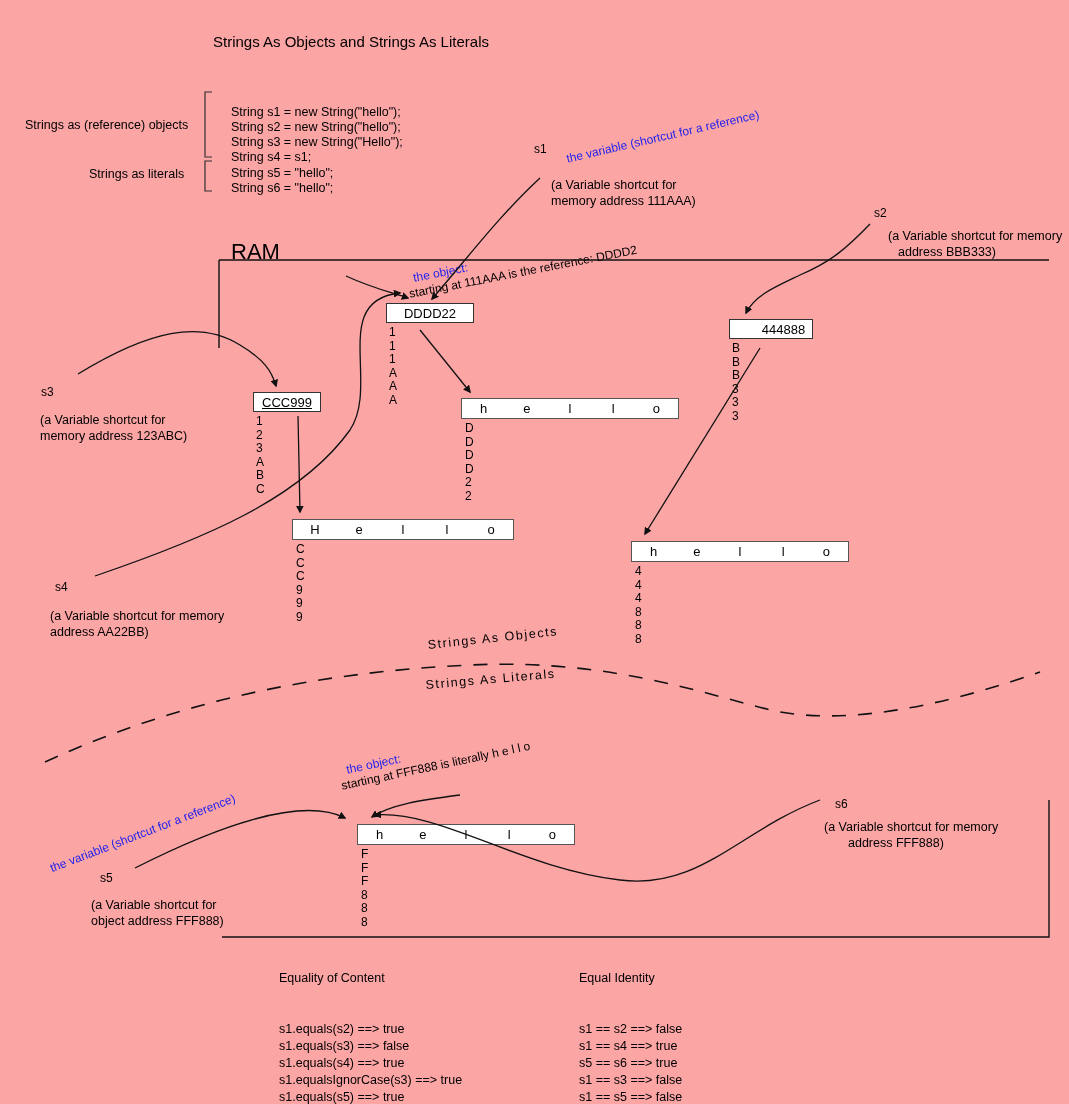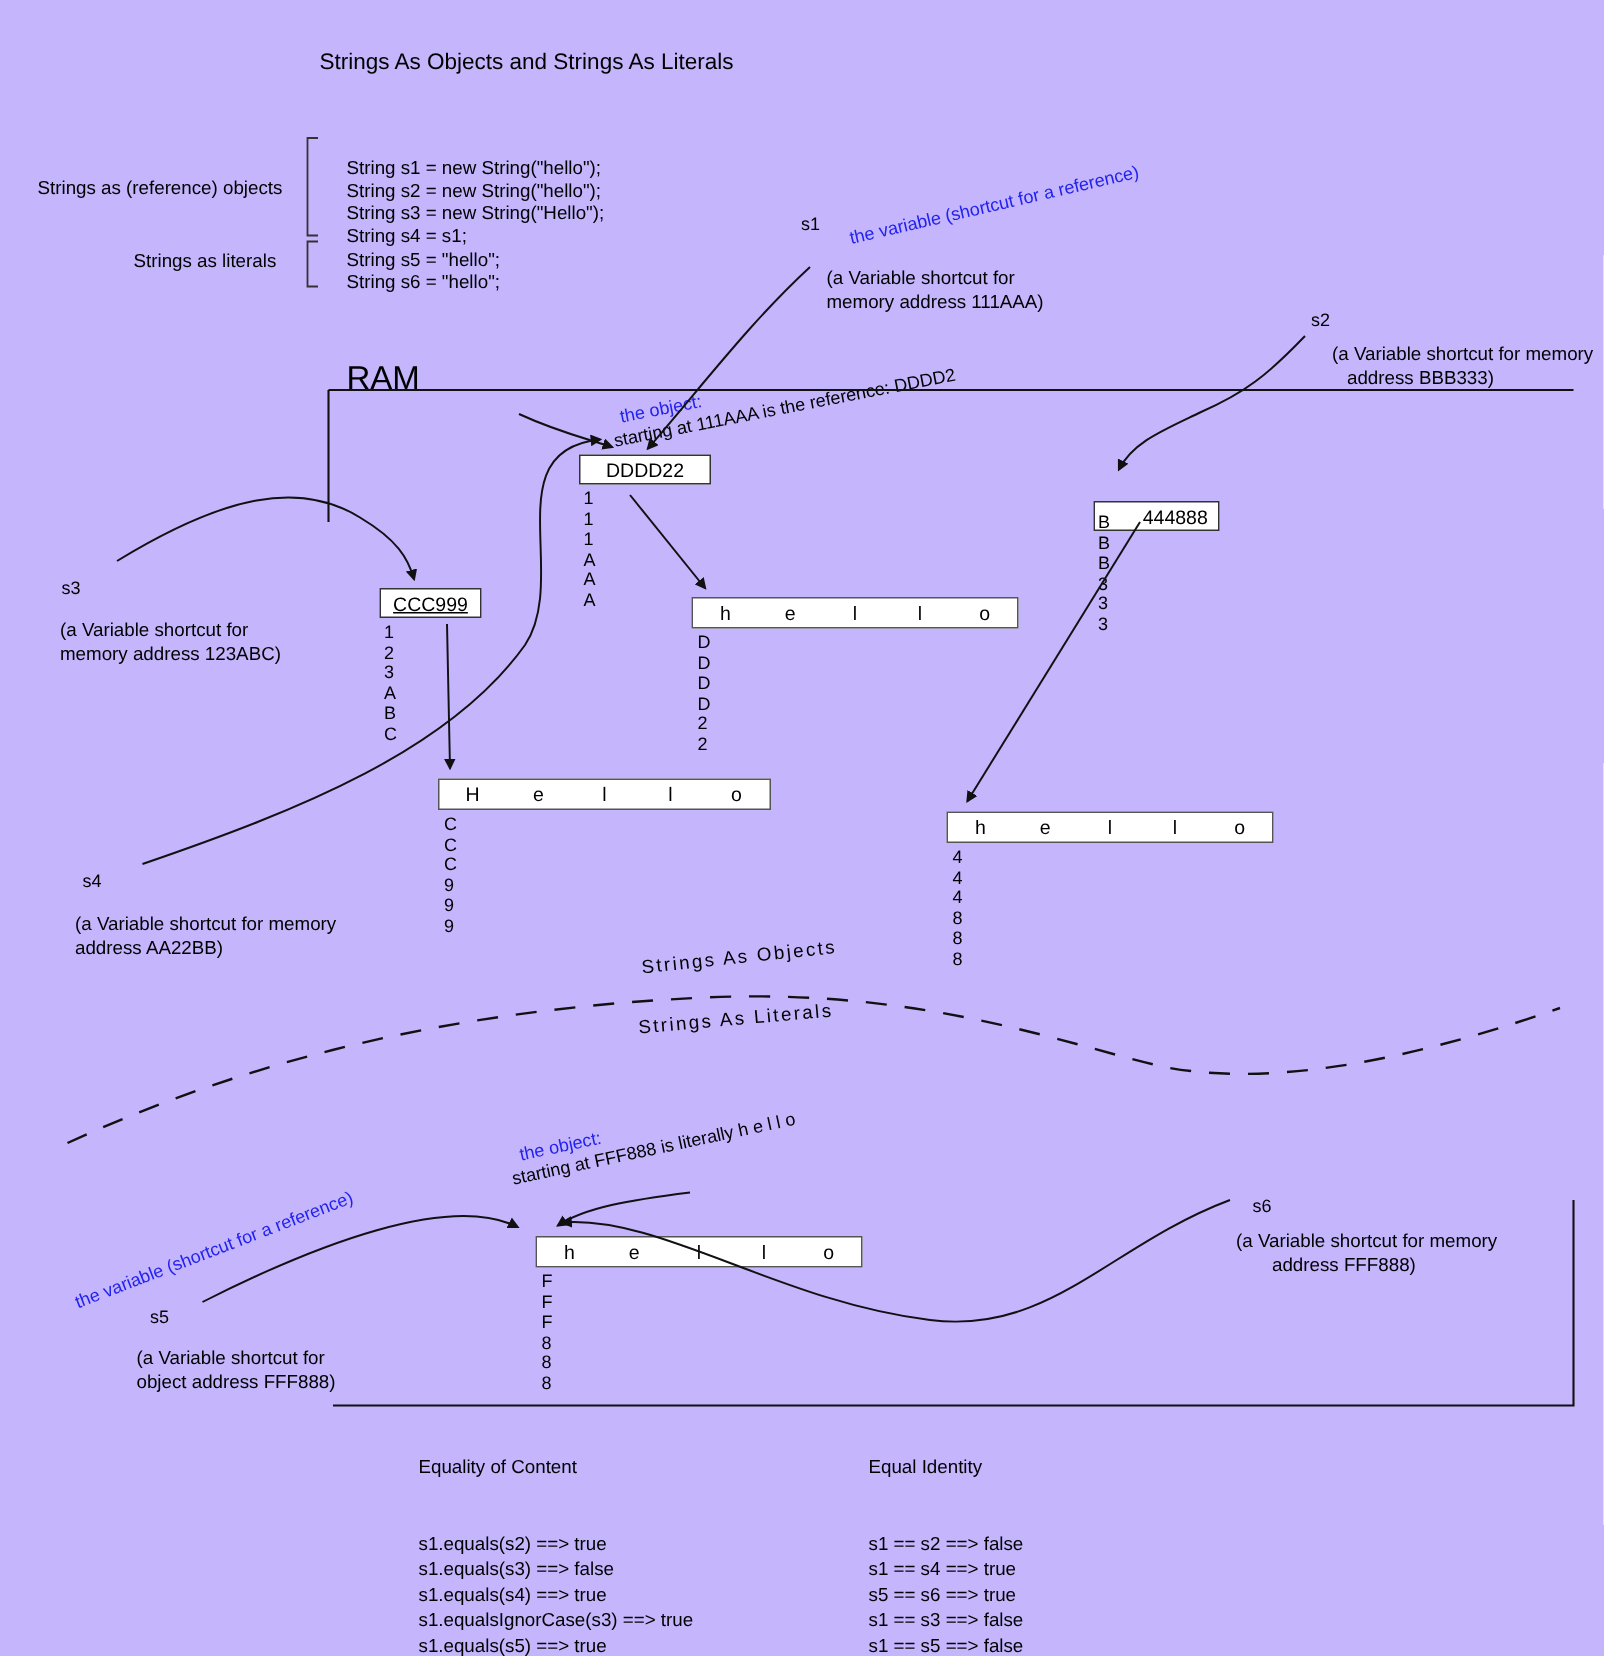--- a/index.html
+++ b/index.html
@@ -9,21 +9,21 @@
   }
   body {
     font-family: "Liberation Sans", sans-serif;
     color: #000000;
   }
   #canvas {
     position: relative;
     width: 1069px;
     height: 1104px;
     overflow: hidden;
-    background: #c4b5fd;
+    background: #fca5a5;
   }
   .t   { position: absolute; white-space: pre; line-height: 1.25; }
   .title { font-size: 15px; }
   .code  { font-size: 12.5px; line-height: 16px; }
   .note  { font-size: 12.5px; line-height: 16px; }
   .small { font-size: 12px; }
   .blue  { color: #2222ee; }
   .ram-label { font-size: 22px; }
 
   
@@ -102,21 +102,21 @@
   <div class="membox" style="left:386px; top:303px; width:88px; height:20px;">
     <span>DDDD22</span>
   </div>
   <div class="vaddr" style="left:389px; top:326px;">1
 1
 1
 A
 A
 A</div>
 
-  <div class="membox" style="left:729px; top:334px; width:84px; height:20px;padding-left:25px;">
+  <div class="membox" style="left:729px; top:319px; width:84px; height:20px;padding-left:25px;">
     <span>444888</span>
   </div>
   <div class="vaddr" style="left:732px; top:342px;">B
 B
 B
 3
 3
 3</div>
 
   <div class="strbox" style="left:292px; top:519px; width:222px; height:21px;">

